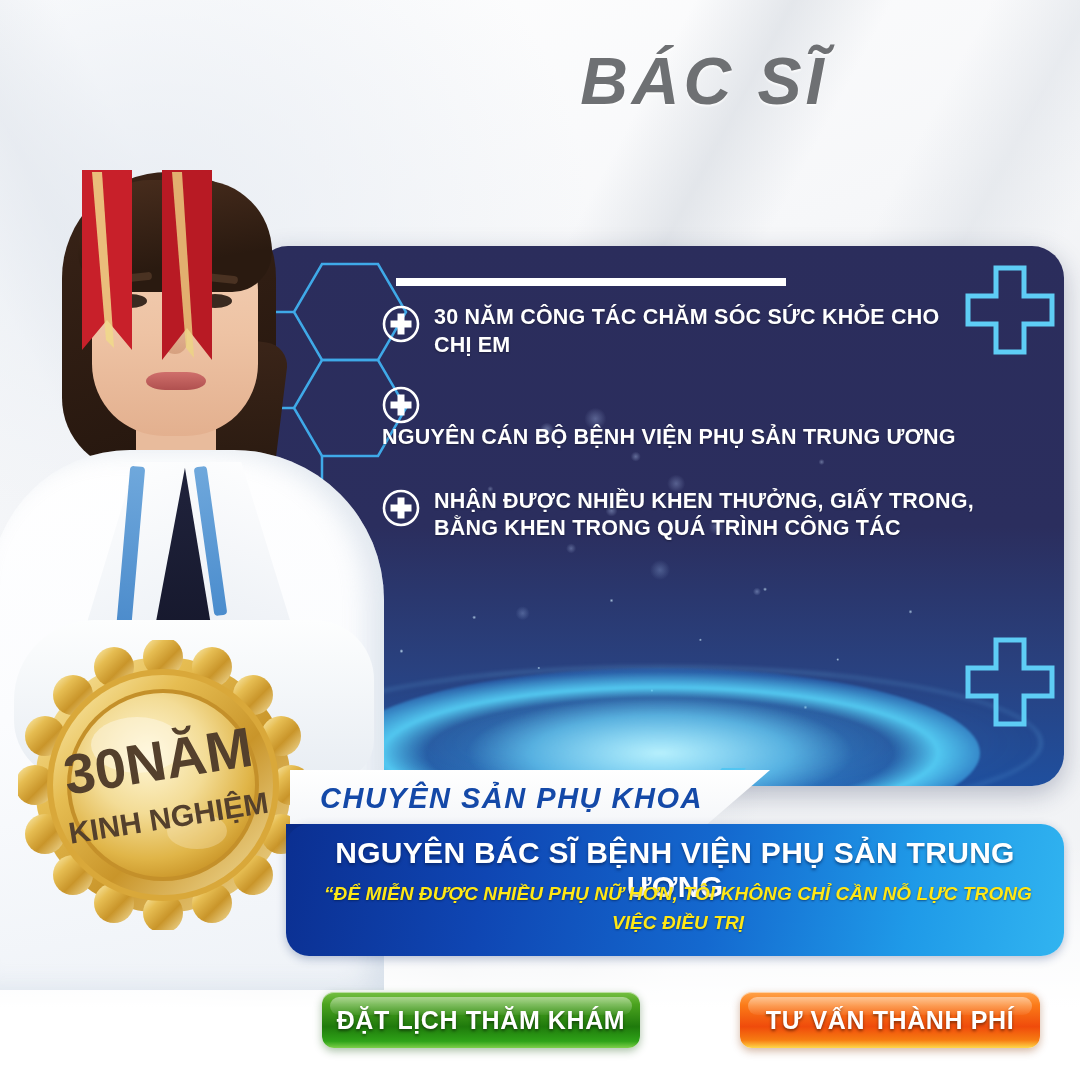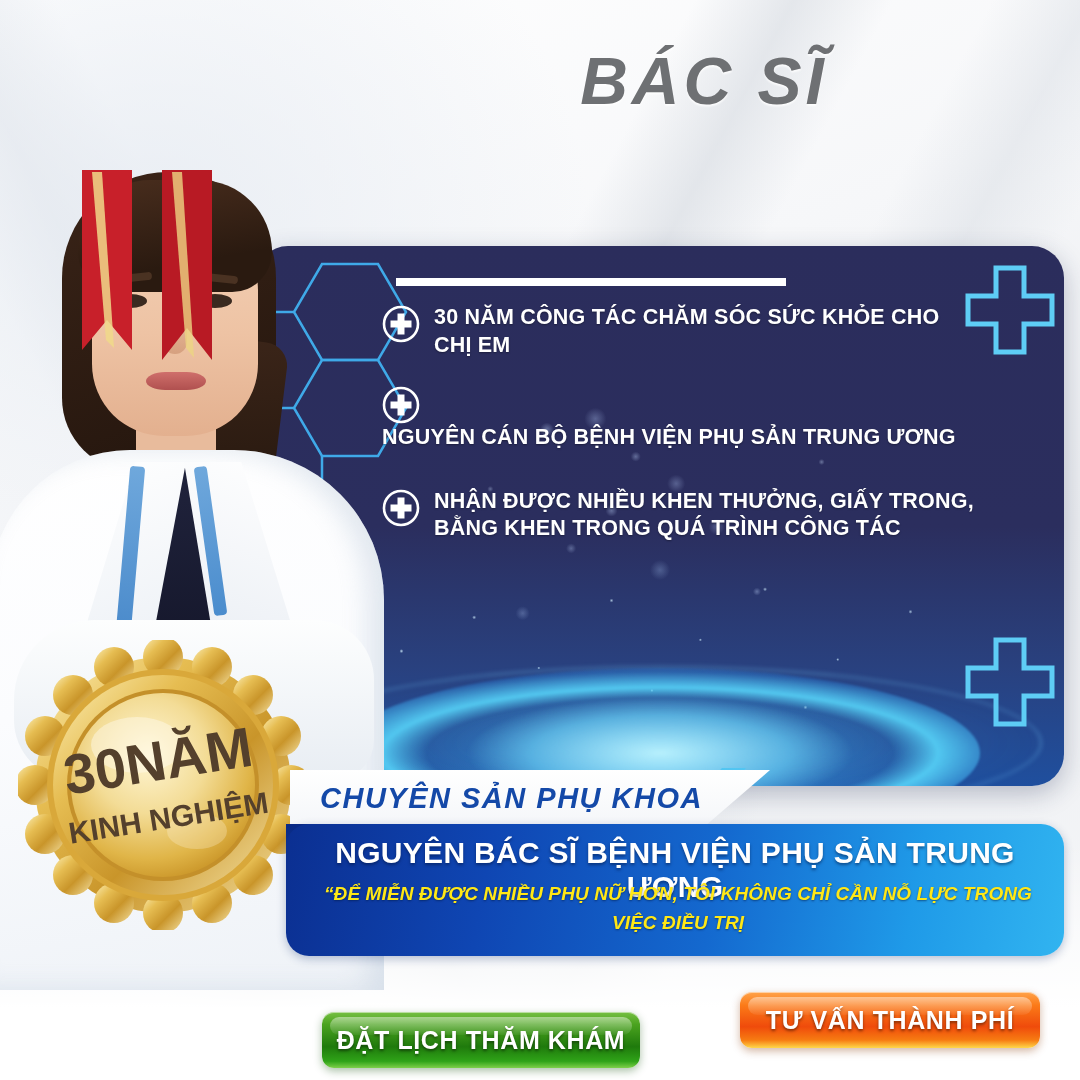--- a/index.html
+++ b/index.html
@@ -186,21 +186,21 @@
   .banner-tab{position:absolute;left:286px;top:824px;width:60px;height:58px;
     background:linear-gradient(180deg,#0a2a86,#0c3aa0);}
 
   
   .cta{position:absolute;top:992px;height:56px;border-radius:12px;
     display:flex;align-items:center;justify-content:center;
     color:#ffffff;font-size:25px;font-weight:bold;letter-spacing:.6px;
     text-shadow:0 2px 3px rgba(0,0,0,.45);}
   .cta-green{left:322px;width:318px;
     background:linear-gradient(180deg,#76c043 0%,#4ba31f 22%,#1f7a0c 62%,#2fa318 88%,#7ed04a 100%);
-    box-shadow:0 3px 8px rgba(30,90,20,.38),inset 0 1px 0 rgba(255,255,255,.5);margin-top:20px;}
+    box-shadow:0 3px 8px rgba(30,90,20,.38),inset 0 1px 0 rgba(255,255,255,.5);}
   .cta-orange{left:740px;width:300px;
     background:linear-gradient(180deg,#ffa34a 0%,#fb7a18 24%,#ef4b0b 62%,#f77c12 86%,#ffd84a 100%);
     box-shadow:0 3px 8px rgba(140,60,10,.38),inset 0 1px 0 rgba(255,255,255,.5);}
   .gloss{position:absolute;left:8px;right:8px;top:5px;height:18px;border-radius:10px;
     background:linear-gradient(180deg,rgba(255,255,255,.45),rgba(255,255,255,.05));}
 </style>
 </head>
 <body>
 
 <div id="poster">

